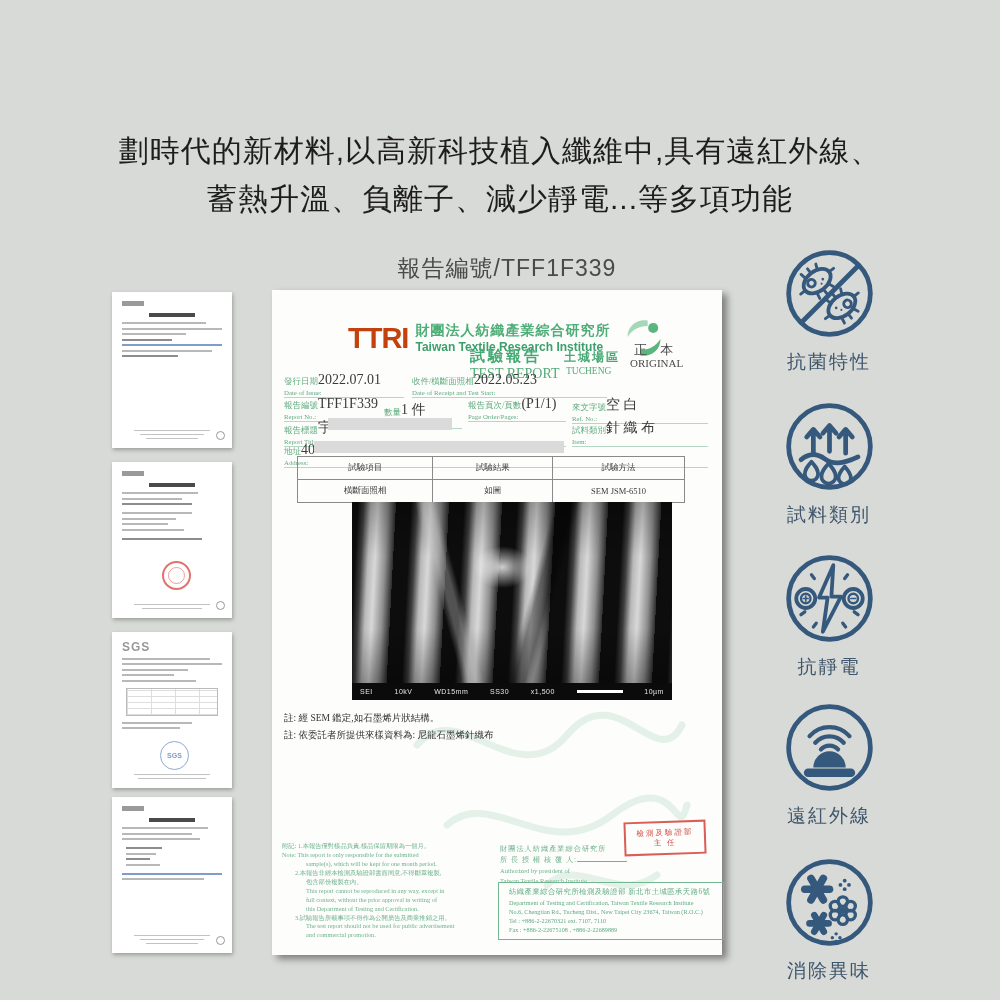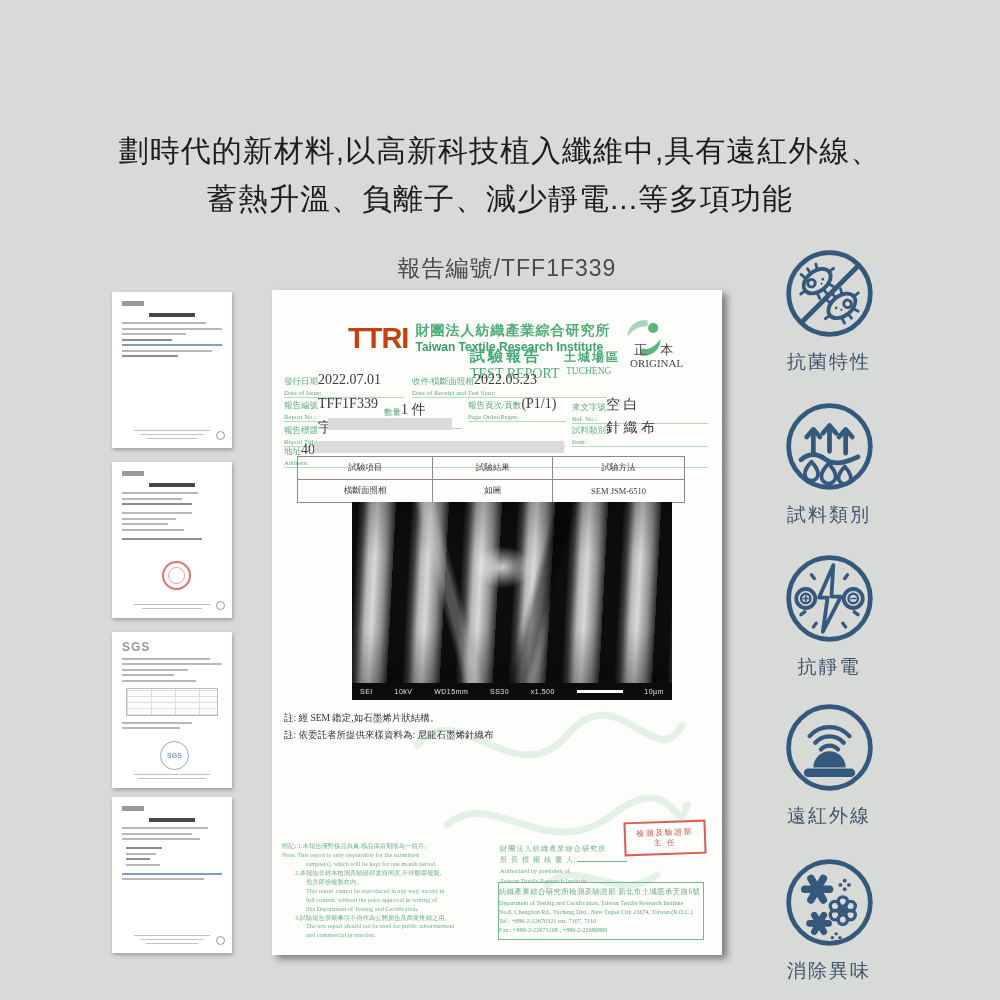--- a/index.html
+++ b/index.html
@@ -81,21 +81,21 @@
   .wm{left:125px;top:385px;opacity:.55;}
 
   .footnote{left:10px;top:552px;width:216px;color:#6fb38c;font-size:6.3px;line-height:1.42;}
   .fn-i1{padding-left:24px;} .fn-i2{padding-left:13px;}
   .auth{left:228px;top:554px;width:162px;color:#6fb38c;font-size:6.5px;line-height:1.55;}
   .auth .zh{font-size:7.2px;letter-spacing:1px;}
   .auth .u{display:inline-block;width:50px;border-bottom:1px solid #6fb38c;height:6px;}
   .stamp{left:352px;top:531px;width:78px;height:30px;border:2px solid rgba(208,54,43,.8);
          color:rgba(208,54,43,.92);transform:rotate(-2deg);font-size:7.5px;line-height:1.3;
          display:flex;flex-direction:column;align-items:center;justify-content:center;letter-spacing:2px;}
-  .addr-box{left:226px;top:592px;width:204px;border:1px solid #72b78f;padding:4px 0;
+  .addr-box{left:226px;top:592px;width:204px;border:1px solid #72b78f;padding:4px 10px;
             color:#61ad82;font-size:6.2px;line-height:1.45;}
   .addr-box .big{font-size:7.3px;letter-spacing:.5px;margin-bottom:1px;}
 
   
   .feature{position:absolute;left:770px;width:118px;display:flex;flex-direction:column;align-items:center;}
   .f-label{margin-top:8px;font-size:19px;letter-spacing:2px;color:#3f566c;}
 </style>
 </head>
 <body>
 

